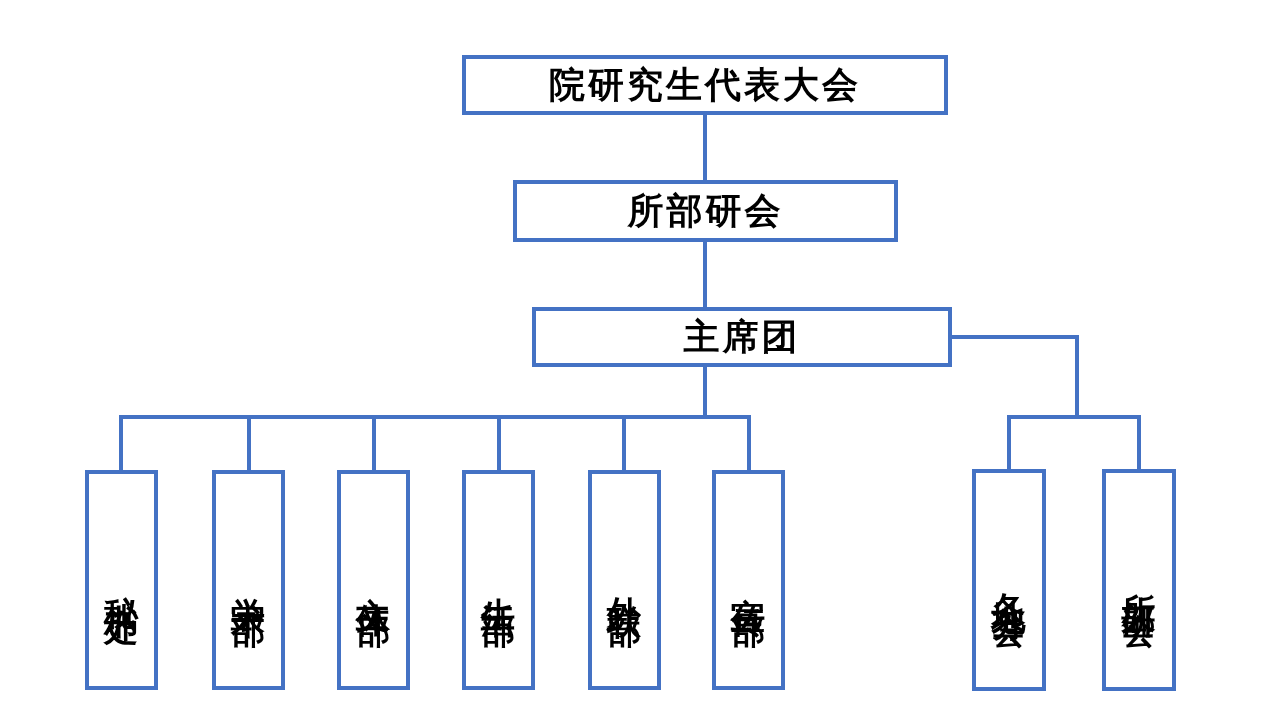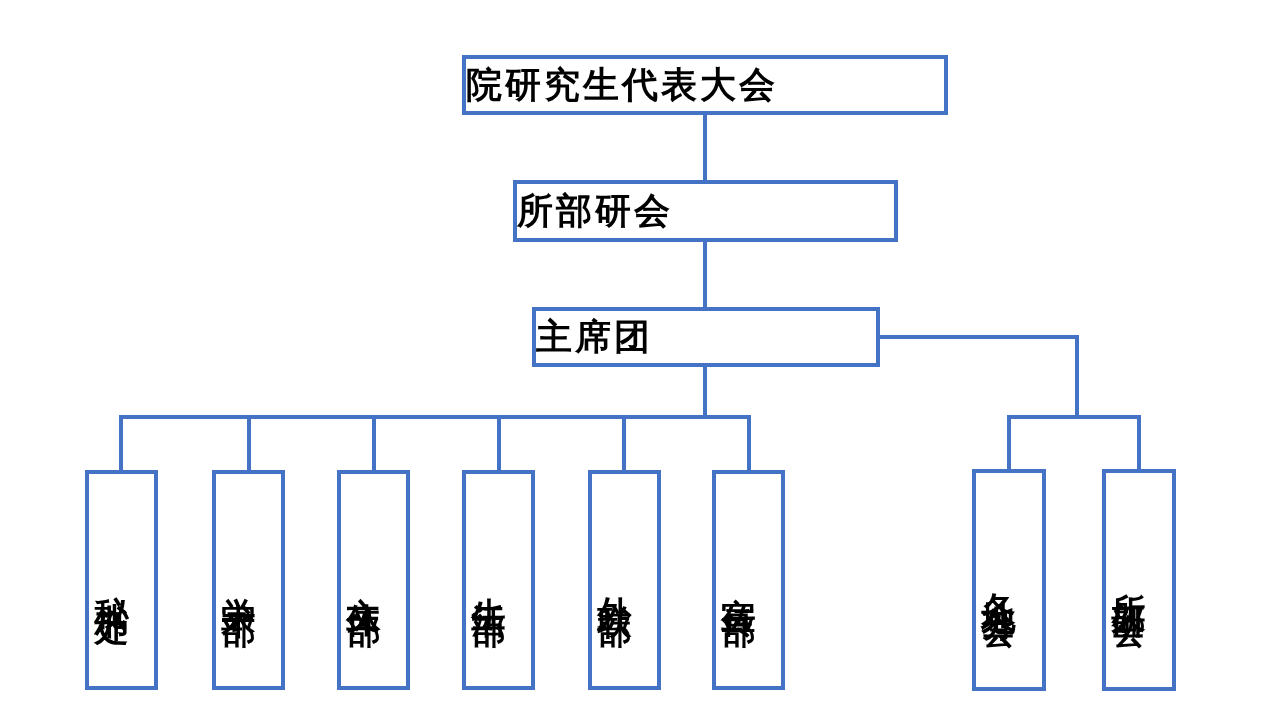--- a/index.html
+++ b/index.html
@@ -15,41 +15,42 @@
     background: #ffffff;
     overflow: hidden;
   }
   .node {
     position: absolute;
     box-sizing: border-box;
     border: 4px solid var(--line-blue);
     background: #ffffff;
     display: flex;
     align-items: center;
+    justify-content: center;
     color: #000000;
     font-weight: bold;
   }
   .hnode { font-size: 36px; letter-spacing: 3px; white-space: nowrap; }
   .vnode .vlabel {
     writing-mode: vertical-rl;
     text-orientation: upright;
     font-size: 34px;
     letter-spacing: 7px;
     font-weight: bold;
     color: #000000;
   }
   .line {
     position: absolute;
     background: var(--line-blue);
   }
 
   
   #b-congress  { left: 462px; top: 55px;  width: 486px; height: 60px; }
   #b-union     { left: 513px; top: 180px; width: 385px; height: 62px; }
-  #b-presidium { left: 532px; top: 307px; width: 348px; height: 60px; }
+  #b-presidium { left: 532px; top: 307px; width: 420px; height: 60px; }
 
   
   .dept { top: 470px; width: 73px; height: 220px; }
   #b-dept-0 { left: 85px; }
   #b-dept-1 { left: 212px; }
   #b-dept-2 { left: 337px; }
   #b-dept-3 { left: 462px; }
   #b-dept-4 { left: 588px; }
   #b-dept-5 { left: 712px; }
 

